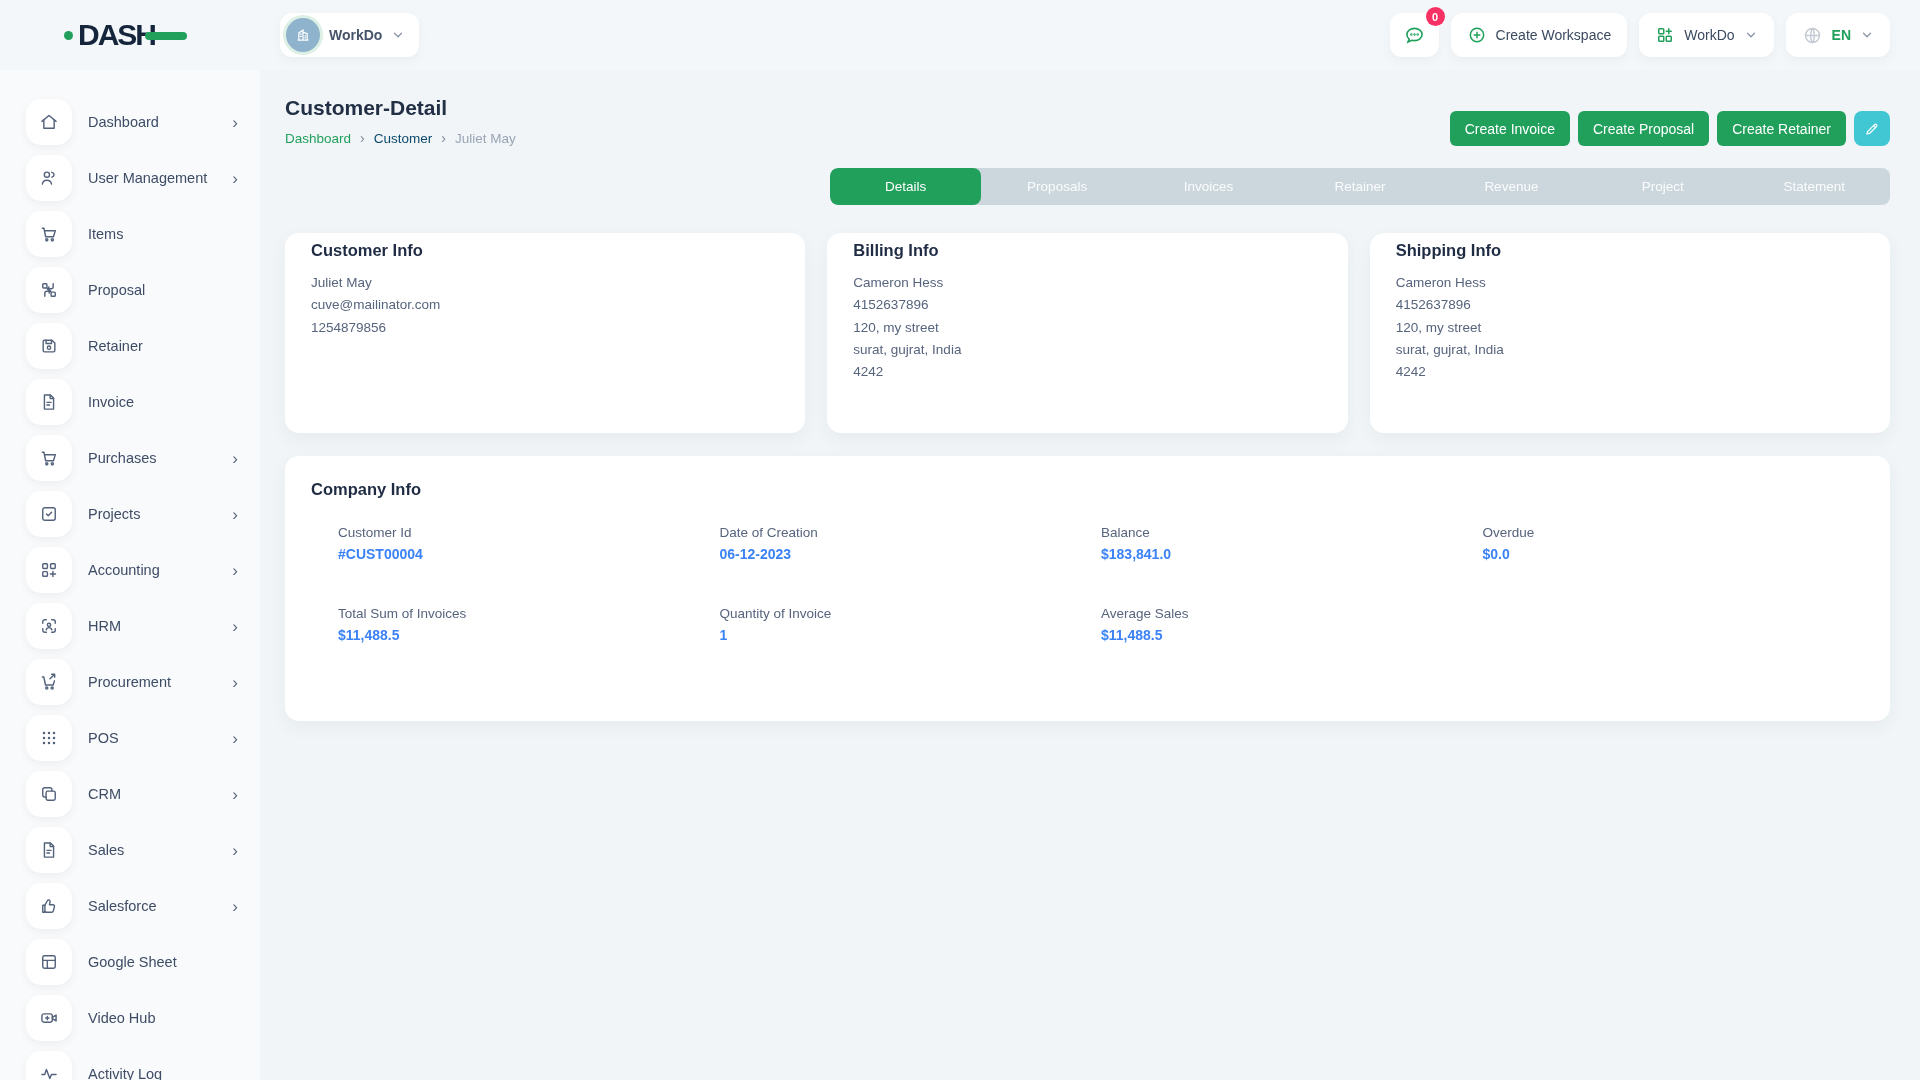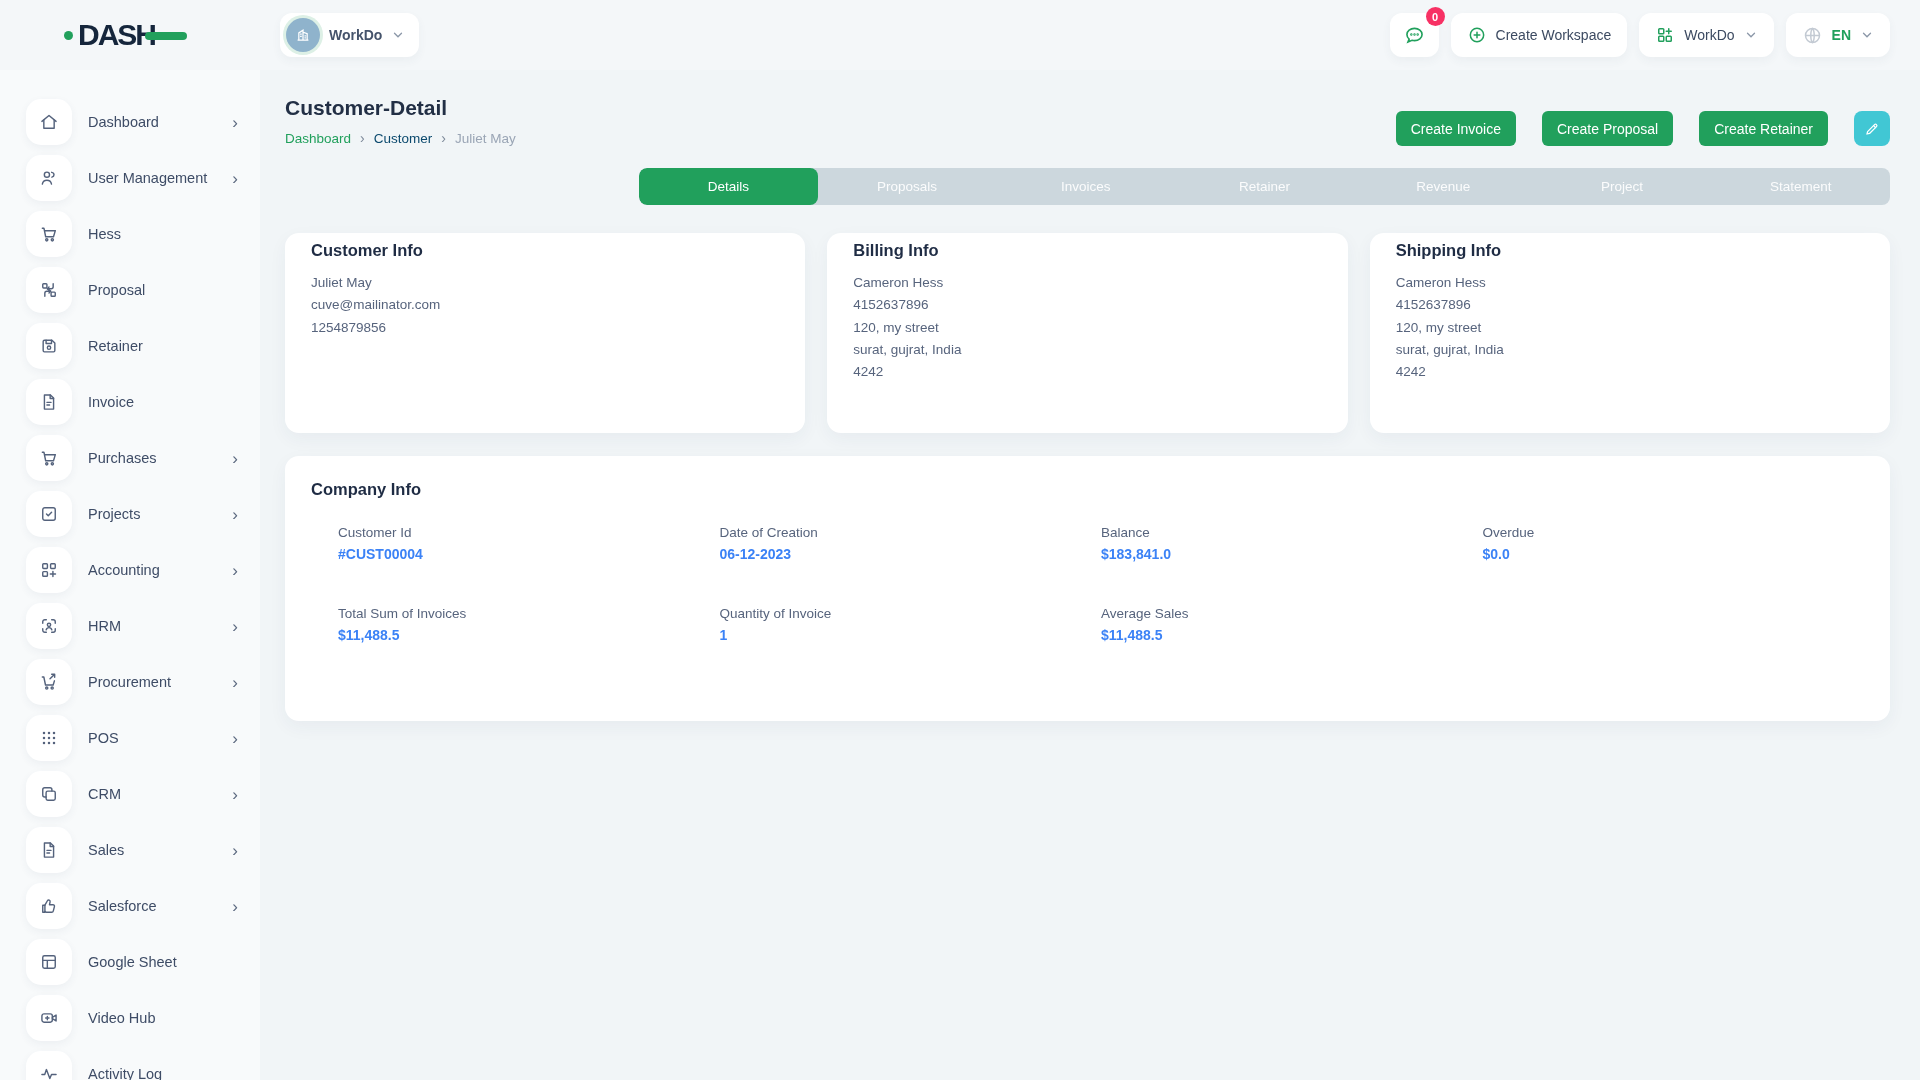--- a/index.html
+++ b/index.html
@@ -32,25 +32,25 @@
 
   
   .main { position:absolute; top:70px; left:260px; right:0; bottom:0; padding:26px 30px 0 25px; }
   .page-head { display:flex; align-items:flex-end; }
   .page-title { font-size:21px; font-weight:700; color:#222f45; }
   .breadcrumb { margin-top:10px; font-size:13.5px; display:flex; align-items:center; gap:9px; }
   .bc-link { color:#21a05c; text-decoration:none; }
   .bc-sep { color:#7e8a9a; font-size:14px; }
   .bc-mid { color:#0c4a6e; }
   .bc-cur { color:#9aa5b5; }
-  .actions { margin-left:auto; display:flex; gap:26px; margin-top:14px;padding-left:14px; }
+  .actions { margin-left:auto; display:flex; gap:8px; margin-top:14px;padding-left:14px; }
   .btn-green { background:#21a05c; color:#fff; border:none; border-radius:6px; height:35px; padding:0 15px; font-family:inherit; font-size:14px; cursor:pointer; }
   .btn-edit { background:#41c7d4; color:#fff; border:none; border-radius:8px; height:35px; width:36px; display:flex; align-items:center; justify-content:center; cursor:pointer; }
 
-  .tabbar { margin-left:auto; margin-top:22px; width:1251px; height:37px; background:#ccd7dd; border-radius:8px; display:flex; overflow:hidden; }
+  .tabbar { margin-left:auto; margin-top:22px; width:1060px; height:37px; background:#ccd7dd; border-radius:8px; display:flex; overflow:hidden; }
   .tab { flex:1; display:flex; align-items:center; justify-content:center; font-size:13.5px; color:rgba(255,255,255,0.92); cursor:pointer; border-radius:8px; }
   .tab.active { background:#21a05c; color:#fff; }
 
   .cards3 { margin-top:28px; display:grid; grid-template-columns:1fr 1fr 1fr; gap:22px; }
   .card { background:#fff; border-radius:14px; box-shadow:0 6px 18px rgba(40,60,90,0.05); }
   .info-card { height:200px; padding:8px 26px; }
   .card-title { font-size:16.5px; font-weight:700; color:#1f2c44; }
   .info-lines { margin-top:12px; font-size:13.5px; color:#57647d; line-height:1.65; }
 
   .company-card { margin-top:23px; height:265px; padding:24px 26px; }
@@ -152,21 +152,21 @@
     </li>
 
     <li class="side-item">
       <span class="icon-tile">
           <svg width="20" height="20" viewBox="0 0 24 24" fill="none" stroke="currentColor" stroke-width="1.7" stroke-linecap="round" stroke-linejoin="round">
             <circle cx="9.3" cy="19" r="1.3"></circle>
             <circle cx="16" cy="19" r="1.3"></circle>
             <path d="M4 5h1.9L8 15.3h9.4L19.6 8H6.5"></path>
           </svg>
         </span>
-      <span class="side-label">Hess</span>
+      <span class="side-label">Items</span>
     </li>
 
     <li class="side-item">
       <span class="icon-tile">
           <svg width="20" height="20" viewBox="0 0 24 24" fill="none" stroke="currentColor" stroke-width="1.7" stroke-linecap="round" stroke-linejoin="round">
             <rect x="4.5" y="4.5" width="5" height="5" rx="1"></rect>
             <rect x="14.5" y="14.5" width="5" height="5" rx="1"></rect>
             <path d="M17 4.5v3.6a2.4 2.4 0 0 1-2.4 2.4H10"></path>
             <path d="m12 8.5-2 2 2 2"></path>
             <path d="M7 19.5v-3.6a2.4 2.4 0 0 1 2.4-2.4H14"></path>

